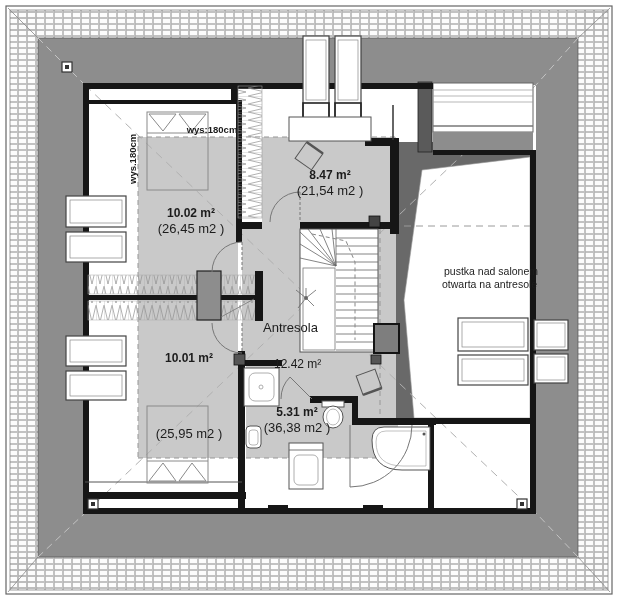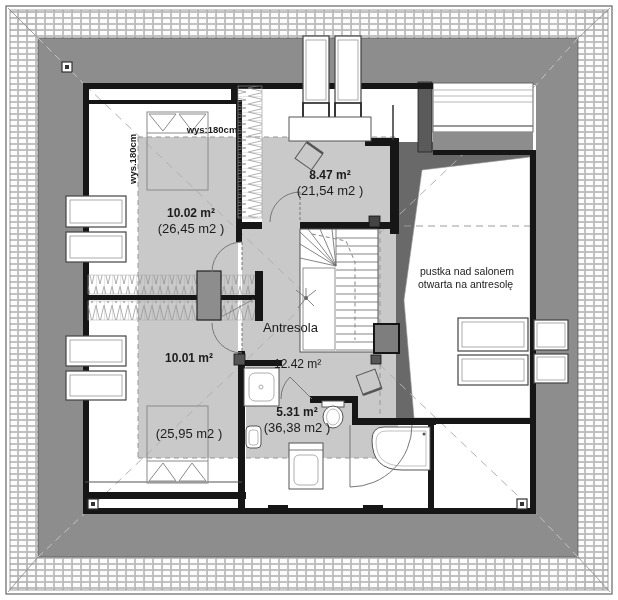--- a/index.html
+++ b/index.html
@@ -4,21 +4,21 @@
 <style>
   html,body{margin:0;padding:0;background:#ffffff;}
   #plan-wrap{position:relative;width:618px;height:600px;background:#fff;overflow:hidden;
              font-family:"Liberation Sans", sans-serif;}
   svg{position:absolute;left:0;top:0;}
   .lbl{position:absolute;white-space:nowrap;color:#1c1c1c;}
   .area-main{font-weight:bold;font-size:12px;transform:translateX(-50%);}
   .area-sub{font-size:13px;transform:translateX(-50%);}
   .room-name{font-size:13px;}
   .room-area{font-size:12px;}
-  .void-txt{font-size:10.5px;}
+  .void-txt{font-size:10.5px;margin-left:24px;}
   .hmark{font-weight:bold;font-size:9.5px;}
   .hmark-h{transform:translateX(-50%);}
   .hmark-v{transform:rotate(-90deg);transform-origin:0 0;}
 </style>
 </head>
 <body>
 
 <div id="plan-wrap">
 
 <svg width="618" height="600" viewBox="0 0 618 600">

